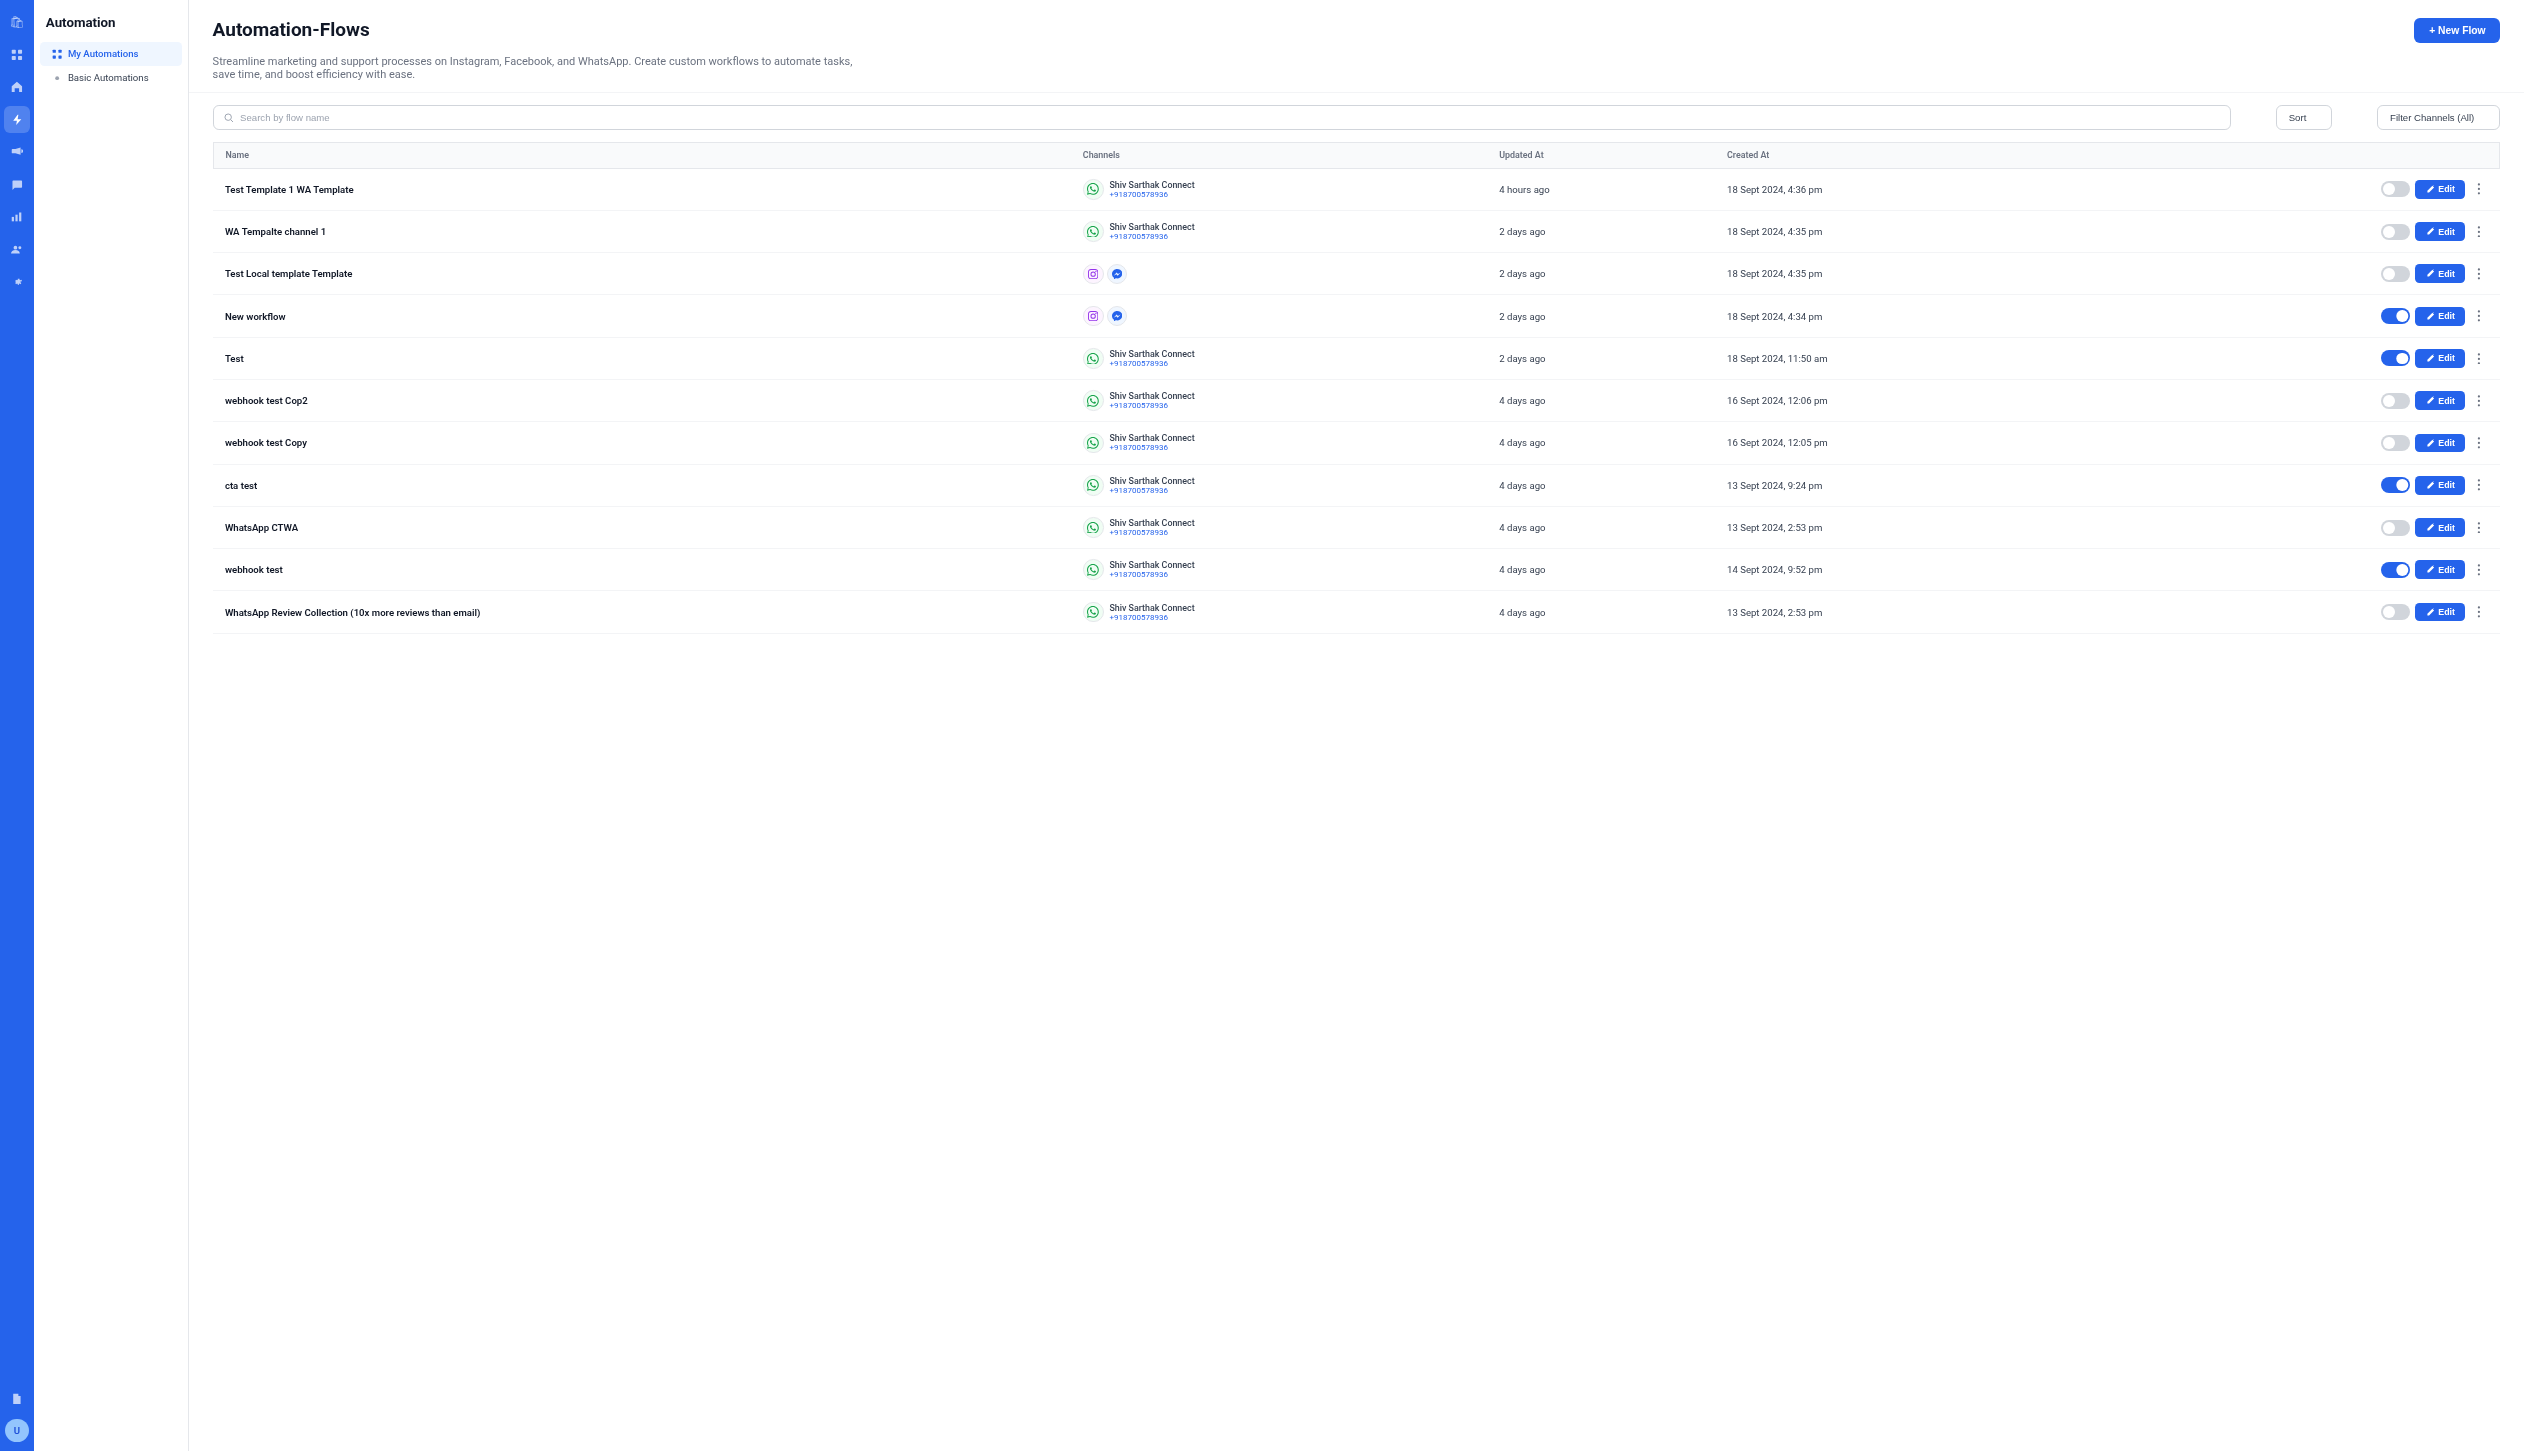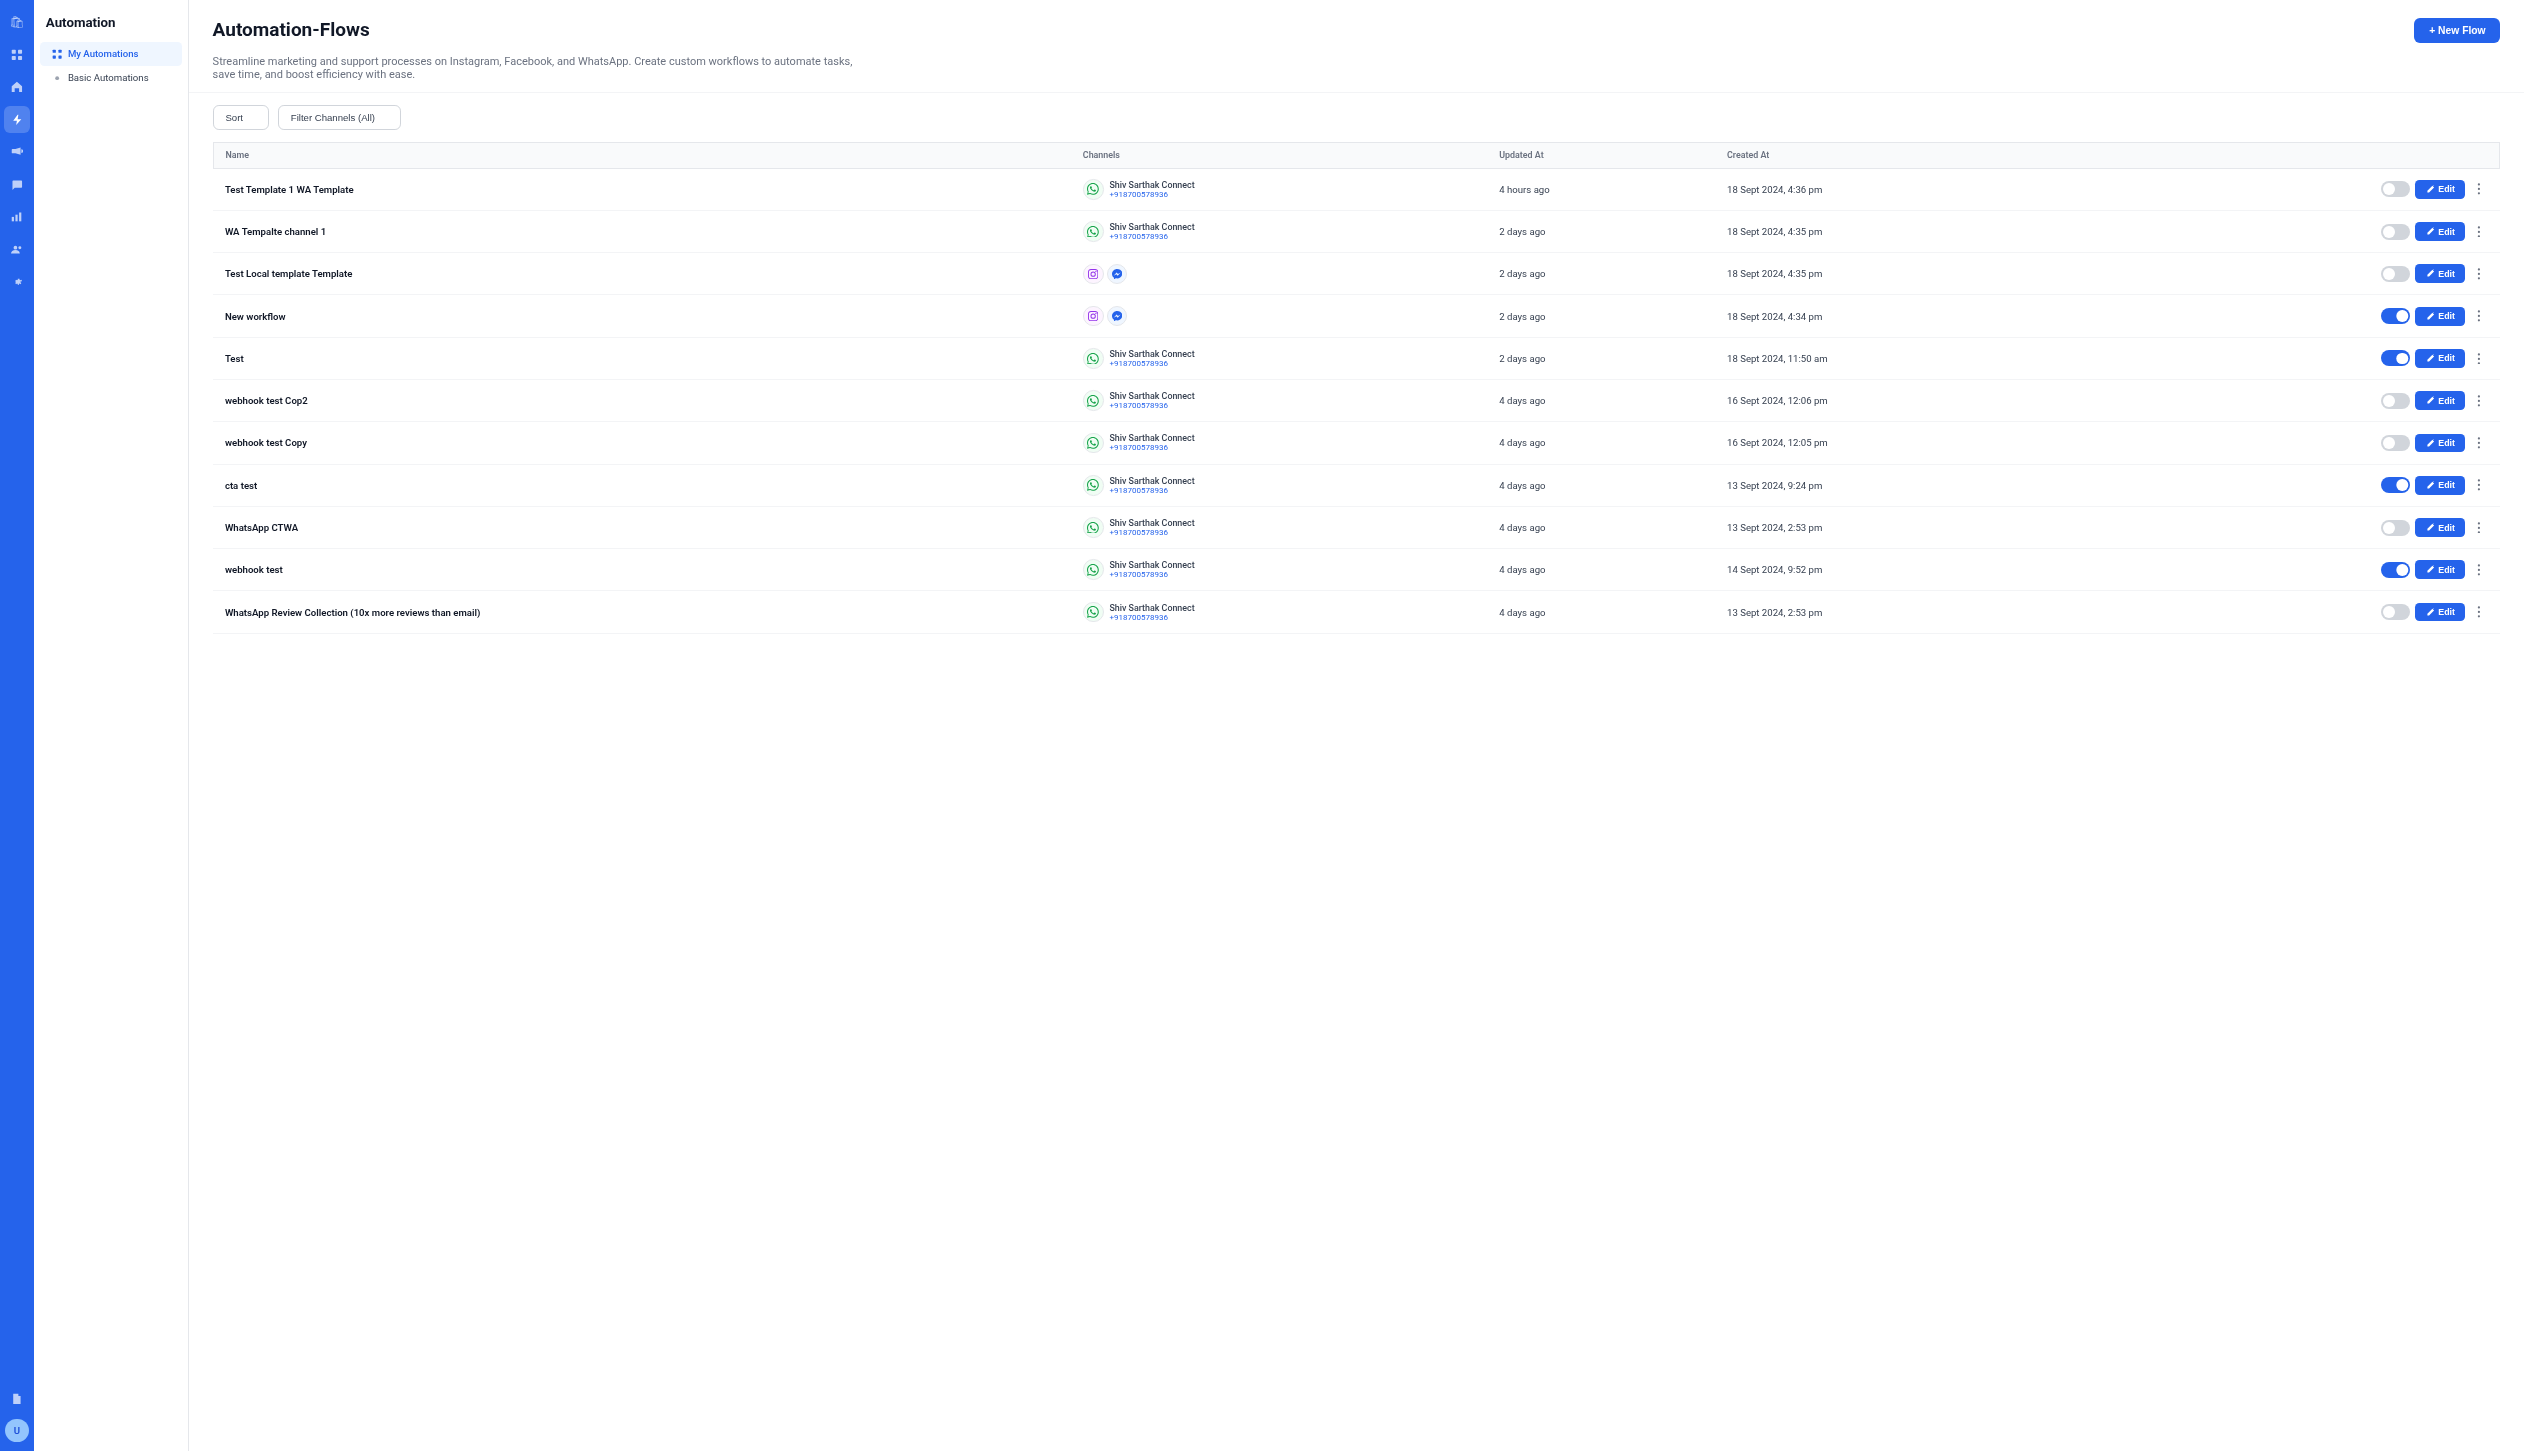--- a/index.html
+++ b/index.html
@@ -145,20 +145,21 @@
       gap: 4.4px;
       border: 0.7px solid #d1d5db;
       border-radius: 5.9px;
       padding: 5.9px 11.8px;
       font-size: 9.6px;
       font-weight: 500;
       color: #374151;
       background: #fff;
       cursor: pointer;
       white-space: nowrap;
+      margin-left: 36px;
     }
 
     
     .table-container {
       flex: 1;
       overflow-y: auto;
       padding: 0 23.6px 17.7px;
     }
     table {
       width: 100%;
@@ -378,20 +379,27 @@
     <div class="main-header-left">
       <div class="page-title">Automation-Flows</div>
       <div class="page-subtitle">Streamline marketing and support processes on Instagram, Facebook, and WhatsApp. Create custom workflows to automate tasks, save time, and boost efficiency with ease.</div>
     </div>
     <button class="btn-new-flow">
       <span>+ New Flow</span>
     </button>
   </div>
 
   <div class="toolbar">
+    <div class="search-box">
+      <svg width="10.3" height="10.3" fill="#9ca3af" viewBox="0 0 16 16">
+          <circle cx="6.5" cy="6.5" r="5" stroke="#9ca3af" stroke-width="1.5" fill="none"></circle>
+          <line x1="10.5" y1="10.5" x2="14" y2="14" stroke="#9ca3af" stroke-width="1.5"></line>
+        </svg>
+      <input type="text" placeholder="Search by flow name" style="">
+    </div>
     <button class="btn-sort">
       <span>Sort</span>
       <svg width="8.9" height="8.9" viewBox="0 0 16 16" fill="#6b7280">
           <path d="M2 4h12M4 8h8M6 12h4"></path>
         </svg>
     </button>
     <button class="btn-filter">
       <span>Filter Channels (All)</span>
       <svg width="8.9" height="8.9" viewBox="0 0 16 16" fill="#6b7280">
           <path d="M2 4h12M4 8h8M6 12h4"></path>

